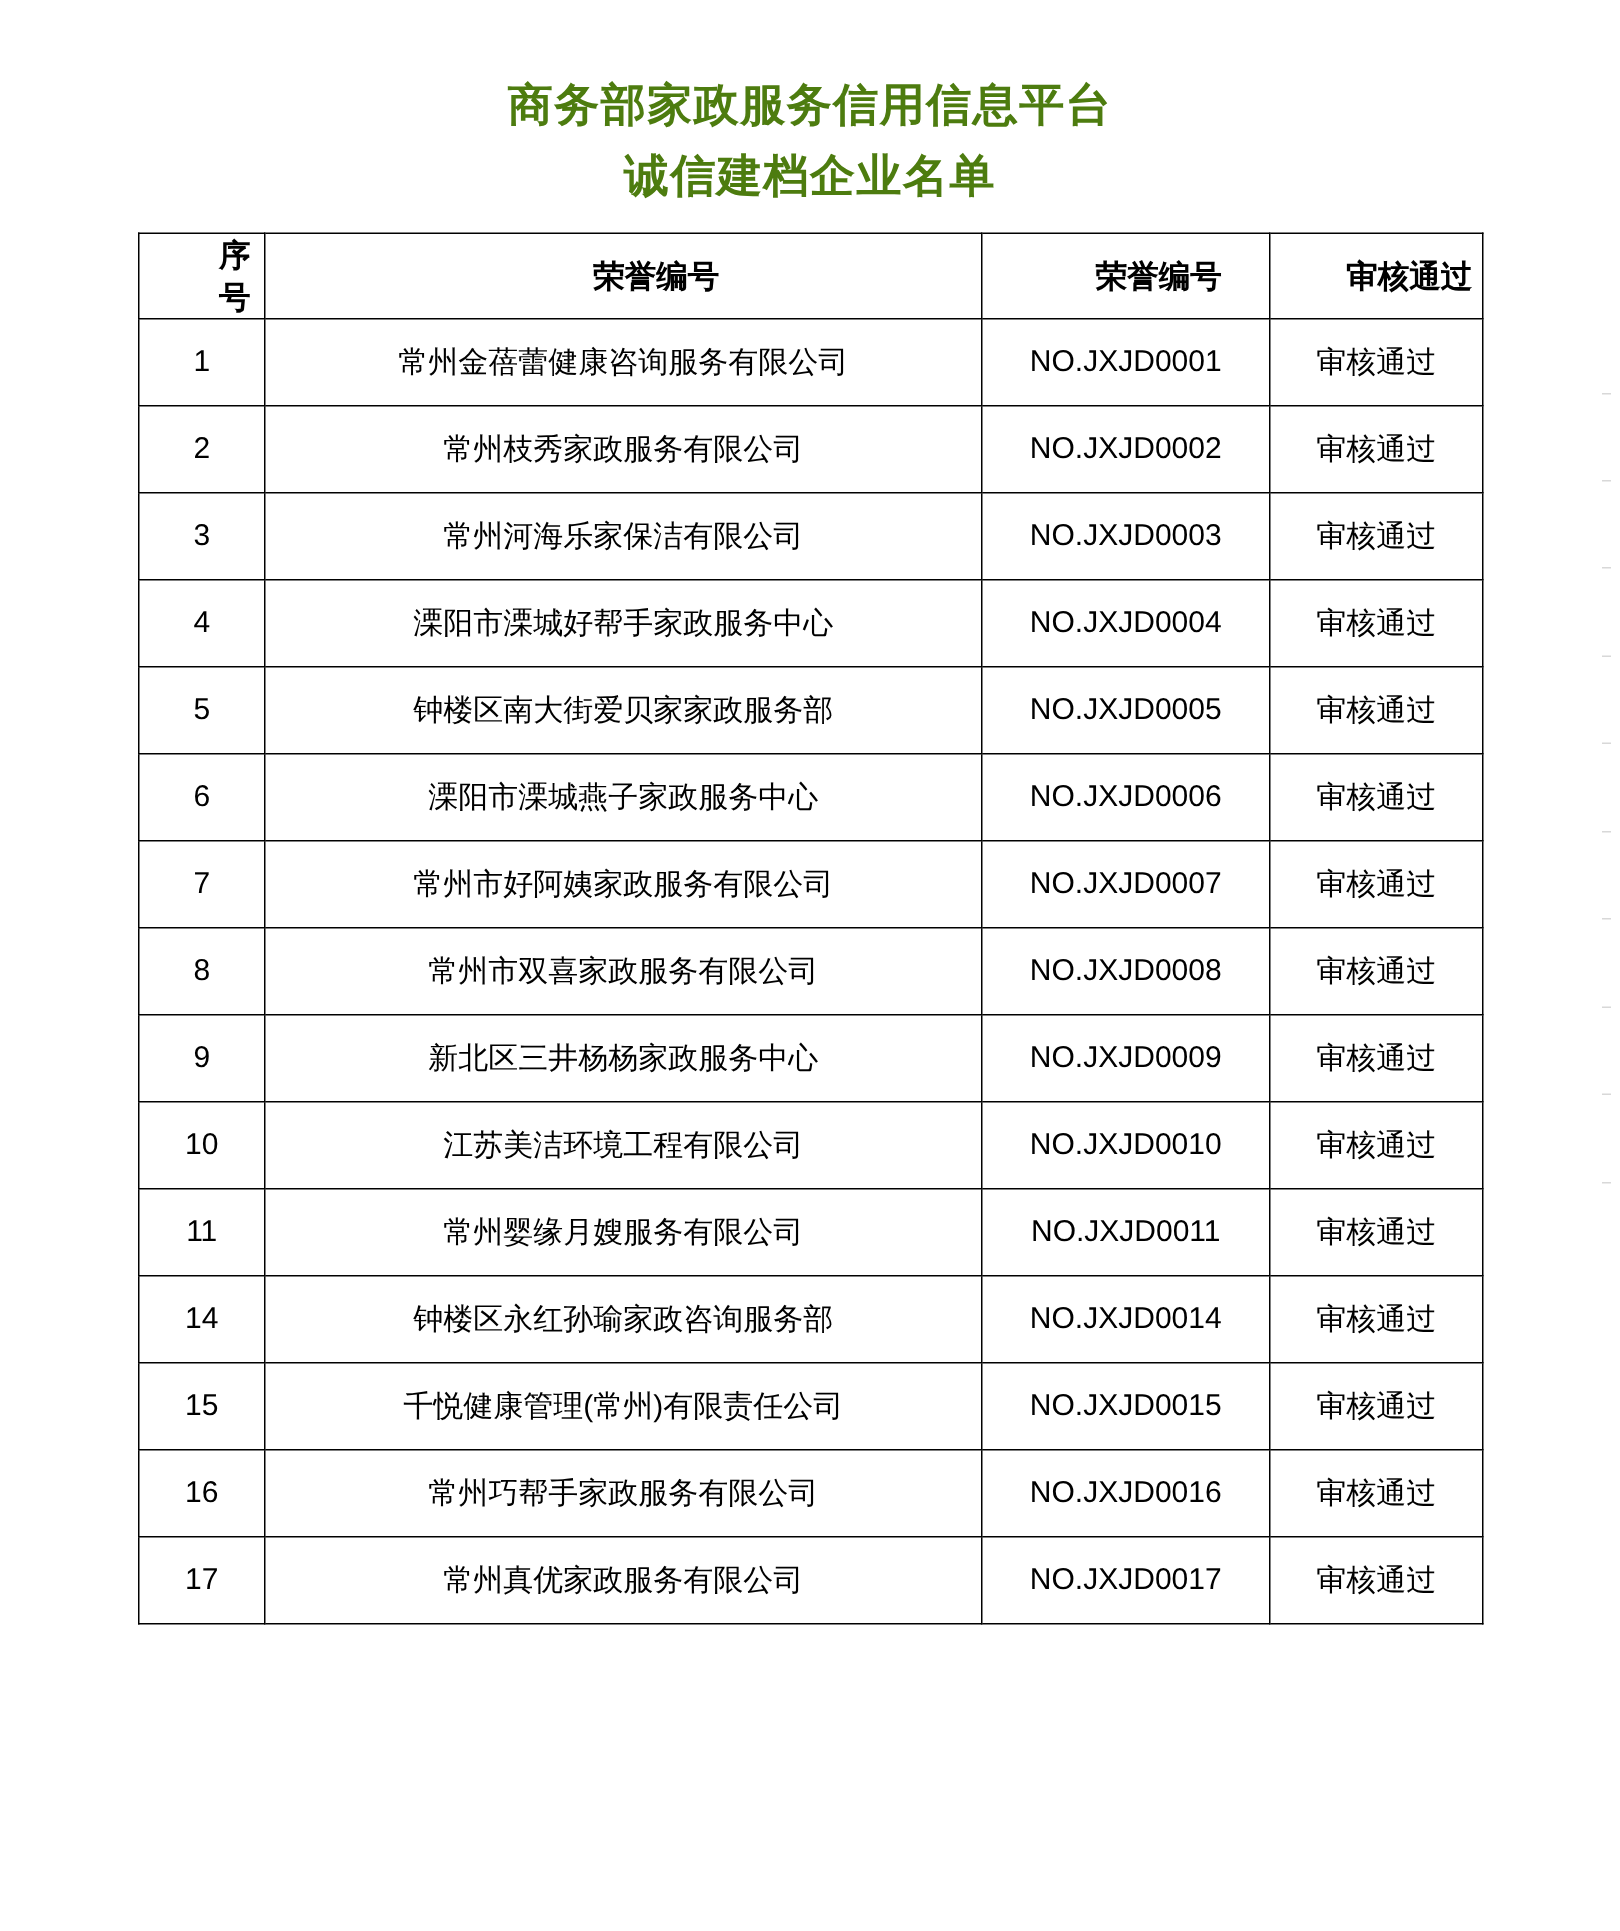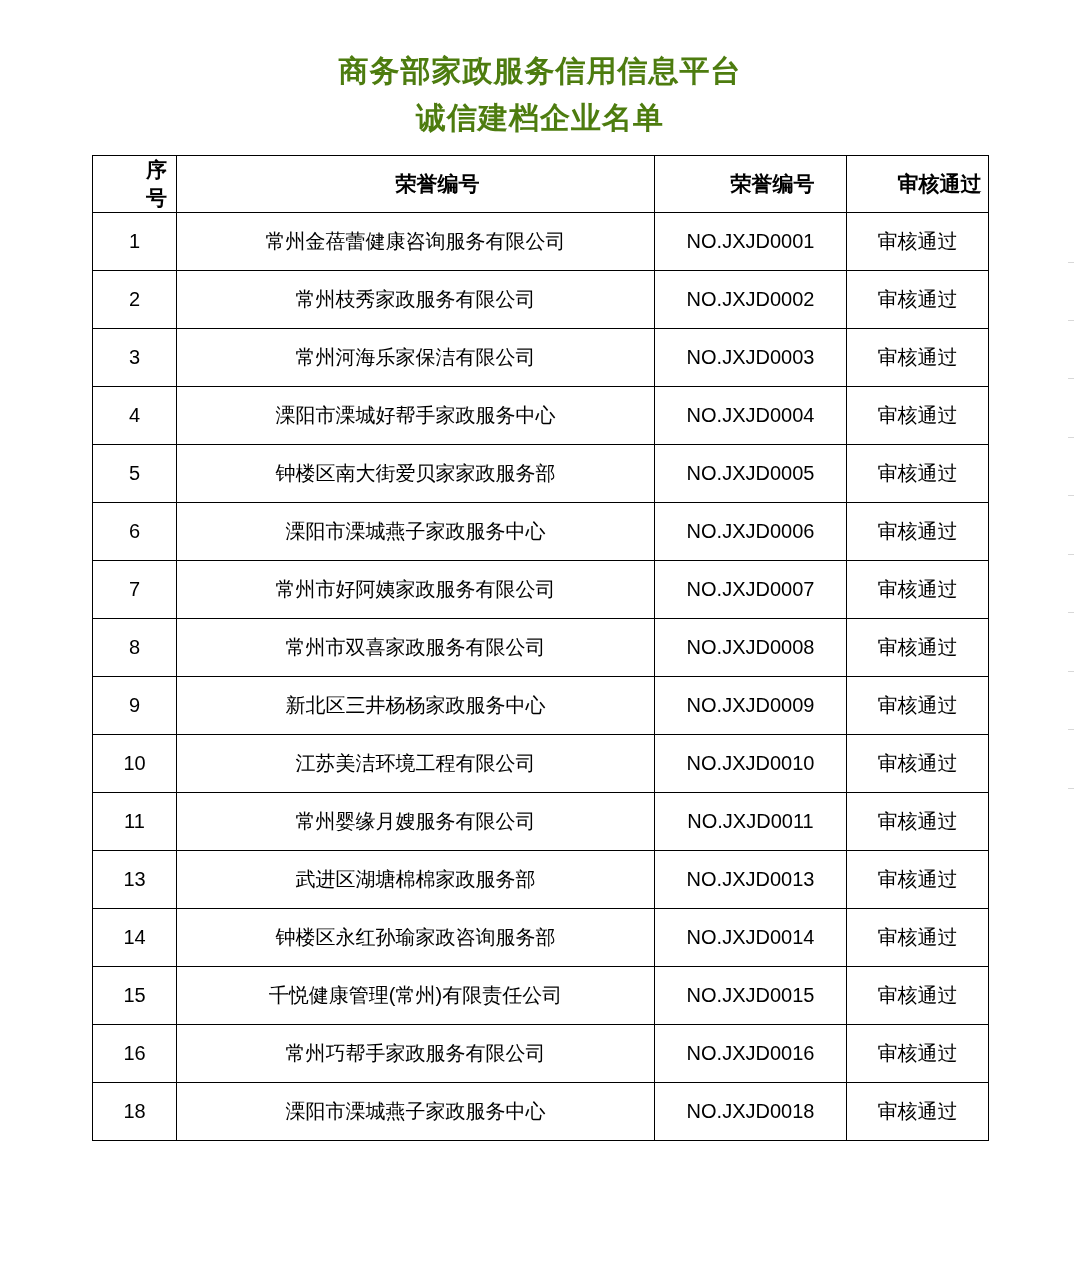--- a/index.html
+++ b/index.html
@@ -160,47 +160,41 @@
           <td class="no">NO.JXJD0010</td>
           <td class="status">审核通过</td>
         </tr>
         <tr>
           <td class="idx">11</td>
           <td class="name">常州婴缘月嫂服务有限公司</td>
           <td class="no">NO.JXJD0011</td>
           <td class="status">审核通过</td>
         </tr>
         <tr>
-          <td class="idx">13</td>
-          <td class="name">武进区湖塘棉棉家政服务部</td>
-          <td class="no">NO.JXJD0013</td>
-          <td class="status">审核通过</td>
-        </tr>
-        <tr>
           <td class="idx">14</td>
           <td class="name">钟楼区永红孙瑜家政咨询服务部</td>
           <td class="no">NO.JXJD0014</td>
           <td class="status">审核通过</td>
         </tr>
         <tr>
           <td class="idx">15</td>
           <td class="name">千悦健康管理(常州)有限责任公司</td>
           <td class="no">NO.JXJD0015</td>
           <td class="status">审核通过</td>
         </tr>
         <tr>
           <td class="idx">16</td>
           <td class="name">常州巧帮手家政服务有限公司</td>
           <td class="no">NO.JXJD0016</td>
           <td class="status">审核通过</td>
         </tr>
         <tr>
-          <td class="idx">18</td>
-          <td class="name">溧阳市溧城燕子家政服务中心</td>
-          <td class="no">NO.JXJD0018</td>
+          <td class="idx">17</td>
+          <td class="name">常州真优家政服务有限公司</td>
+          <td class="no">NO.JXJD0017</td>
           <td class="status">审核通过</td>
         </tr>
       </tbody>
     </table>
   </div>
 
   <div class="edge-mark" style="top:262px;"></div>
   <div class="edge-mark" style="top:320px;"></div>
   <div class="edge-mark" style="top:378px;"></div>
   <div class="edge-mark" style="top:437px;"></div>

